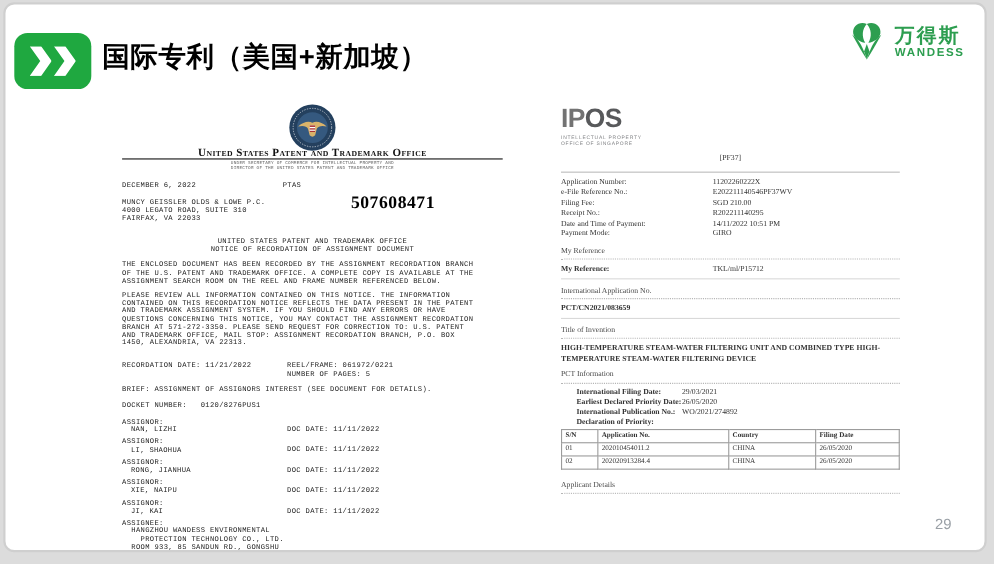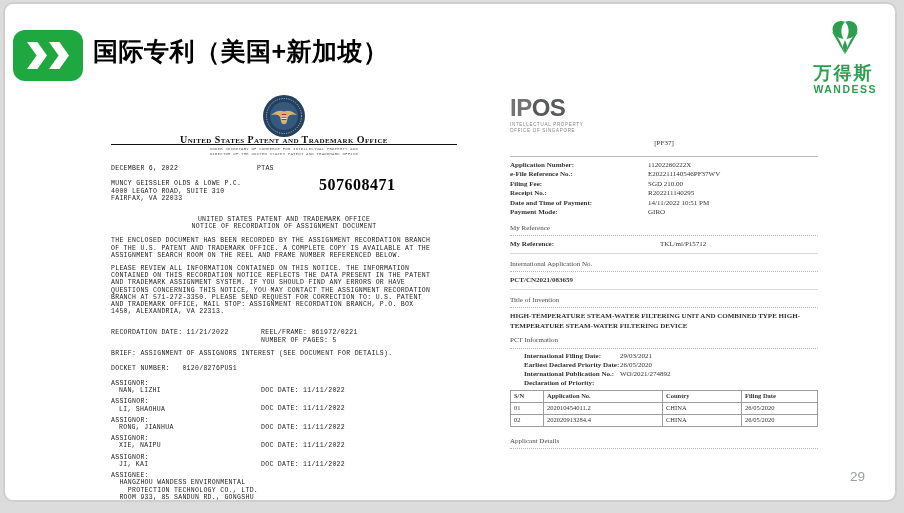--- a/index.html
+++ b/index.html
@@ -7,21 +7,21 @@
   .slide{position:absolute;left:3px;top:2px;width:894px;height:500px;background:#fff;
     border:2px solid #cfcfcf;border-radius:10px;box-sizing:border-box;overflow:hidden;}
 
   
   .badge{position:absolute;left:8px;top:26px;width:70px;height:51px;background:#1fa840;
     border-radius:12px;display:flex;align-items:center;justify-content:center;gap:2px;}
   .chev{width:20px;height:27px;background:#fff;
     clip-path:polygon(0 0,52% 0,100% 50%,52% 100%,0 100%,48% 50%);}
   .slide-title{position:absolute;left:88px;top:31px;font-size:25px;font-weight:bold;color:#000;
     letter-spacing:0.5px;}
-  .brand{position:absolute;right:18px;top:14px;display:flex;align-items:center;gap:6px;flex-direction:column;}
+  .brand{position:absolute;right:18px;top:14px;display:flex;align-items:center;gap:6px;}
   .brand-txt{display:flex;flex-direction:column;line-height:1;}
   .brand-cn{color:#2d9e50;font-size:18px;font-weight:bold;letter-spacing:2px;}
   .brand-en{color:#2d9e50;font-size:10.5px;font-weight:bold;letter-spacing:1.5px;margin-top:2px;}
 
   
   .udoc{position:absolute;left:106px;top:90px;width:346px;color:#1c1c1c;
     font-family:"Liberation Mono","DejaVu Sans Mono",monospace;font-size:6.5px;line-height:7.2px;
     letter-spacing:0.3px;}
   .seal{display:block;margin:0 auto -2px auto;}
   .uhead{font-family:"Liberation Serif",serif;font-variant:small-caps;font-weight:bold;
@@ -47,23 +47,23 @@
   .ipos-logo{line-height:1;}
   .ipos-word{font-family:"Liberation Sans",sans-serif;font-weight:800;font-size:24px;
     letter-spacing:-0.5px;}
   .ip-or{color:#737373;} .ip-gr{color:#58595b;}
   .ipos-sub{font-family:"Liberation Sans",sans-serif;font-size:4.5px;line-height:5.5px;
     color:#808285;letter-spacing:0.7px;white-space:pre-line;margin-top:2px;}
   .ipos-title{text-align:center;font-weight:bold;font-size:8.5px;color:#222;margin-top:14px;}
   .ipos-code{text-align:center;font-size:7px;margin-top:6px;}
   .hr{border-top:1px solid #bbb;margin:7px 0 4px 0;}
   .frow{display:flex;}
-  .frow .lbl{width:138px;font-weight:bold;flex:none;}
+  .frow .lbl{width:138px;font-weight:normal;flex:none;}
   .sec{color:#4a4a4a;padding:6px 0 2px 0;border-bottom:1px dotted #b5b5b5;}
-  .val{padding:4px 0 3px 0;gap:12px;}
+  .val{padding:4px 0 3px 0;}
   .rule-after{border-bottom:1px solid #d9d9d9;}
   .valbold{font-weight:bold;white-space:pre-line;}
   .prow{display:flex;line-height:9px;padding-left:14px;}
   .prow .lbl2{width:96px;font-weight:bold;flex:none;}
   table.prio{border-collapse:collapse;width:100%;margin-top:2px;}
   .prio th,.prio td{border:1px solid #9c9c9c;font-size:6.5px;line-height:8px;
     padding:1.5px 3px;text-align:left;font-family:"Liberation Serif",serif;}
   .prio th{font-weight:bold;}
   .c1{width:26px;} .c2{width:112px;} .c3{width:72px;}
 

